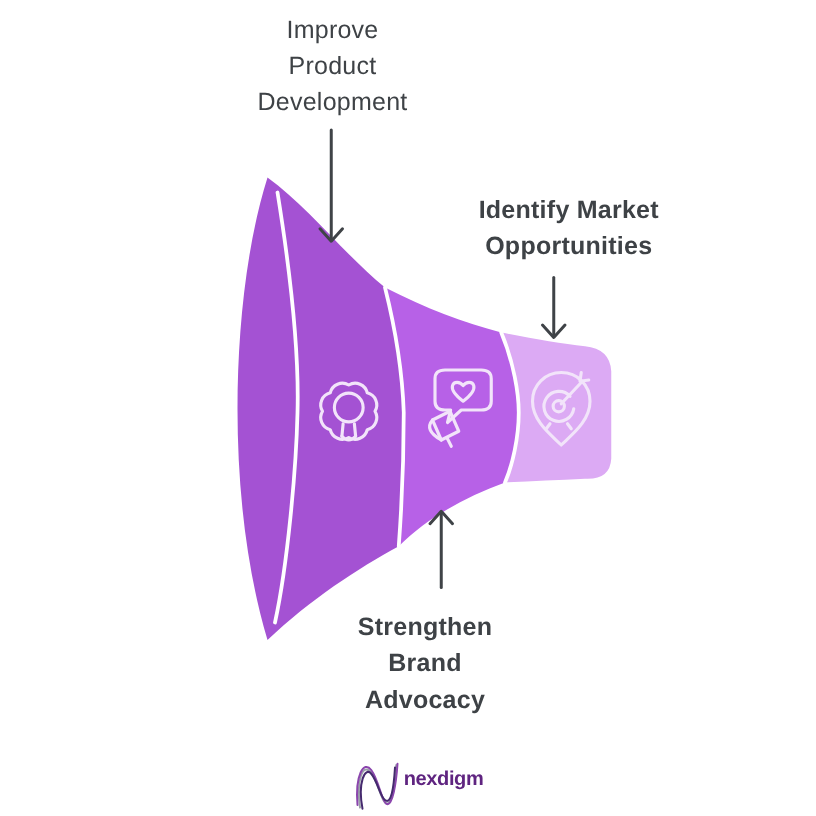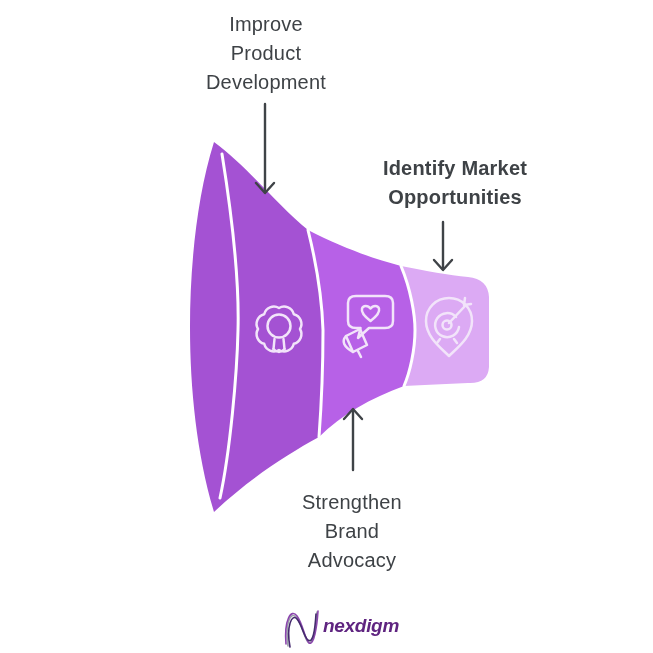--- a/index.html
+++ b/index.html
@@ -11,24 +11,24 @@
   .funnel-svg{position:absolute;left:0;top:0;}
   .label{
     position:absolute;color:#3e4246;font-size:20px;line-height:29px;
     white-space:pre-line;letter-spacing:0.2px;
   }
   .label.center{text-align:center;}
   .label-improve{left:170px;top:10px;width:160px;}
   .label-identify{left:344px;top:154px;width:190px;font-weight:bold;}
   .label-consumer{left:14px;top:300px;width:168px;}
   .label-efficient{left:499px;top:286px;width:130px;text-align:left;}
-  .label-strengthen{left:256px;top:488px;width:160px;}
+  .label-strengthen{left:244px;top:488px;width:160px;font-weight:bold;}
   .logo-text{
     position:absolute;left:307px;top:615px;color:#5f2480;
-    font-size:19px;font-weight:bold;letter-spacing:-0.3px;font-style:italic;
+    font-size:16px;font-weight:bold;letter-spacing:-0.3px;
   }
 </style>
 </head>
 <body>
 
 <div class="stage">
 
   <svg class="funnel-svg" width="653" height="653" viewBox="0 0 653 653">
 
     <g>

